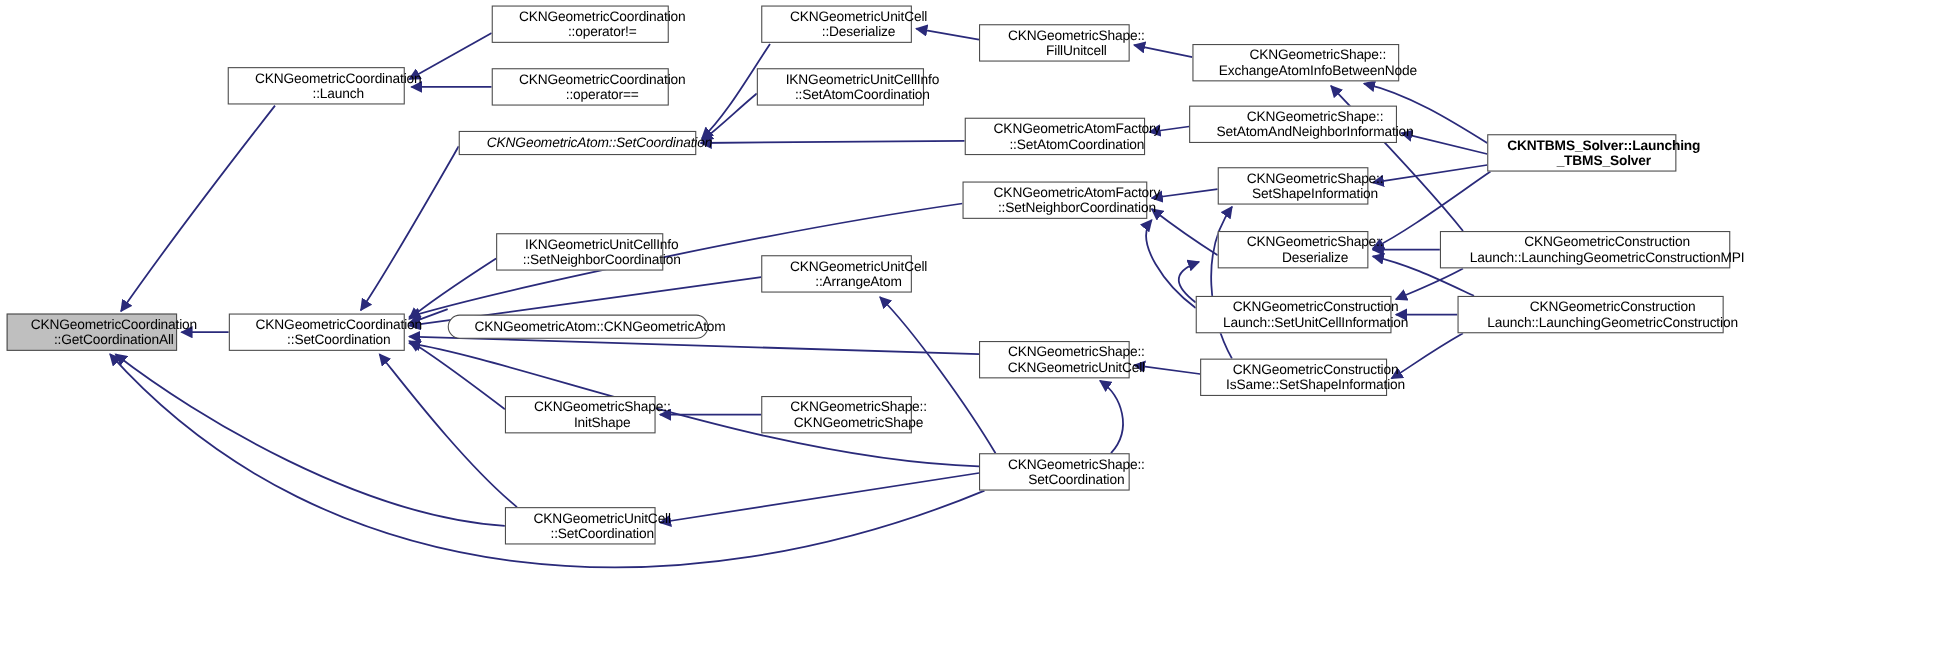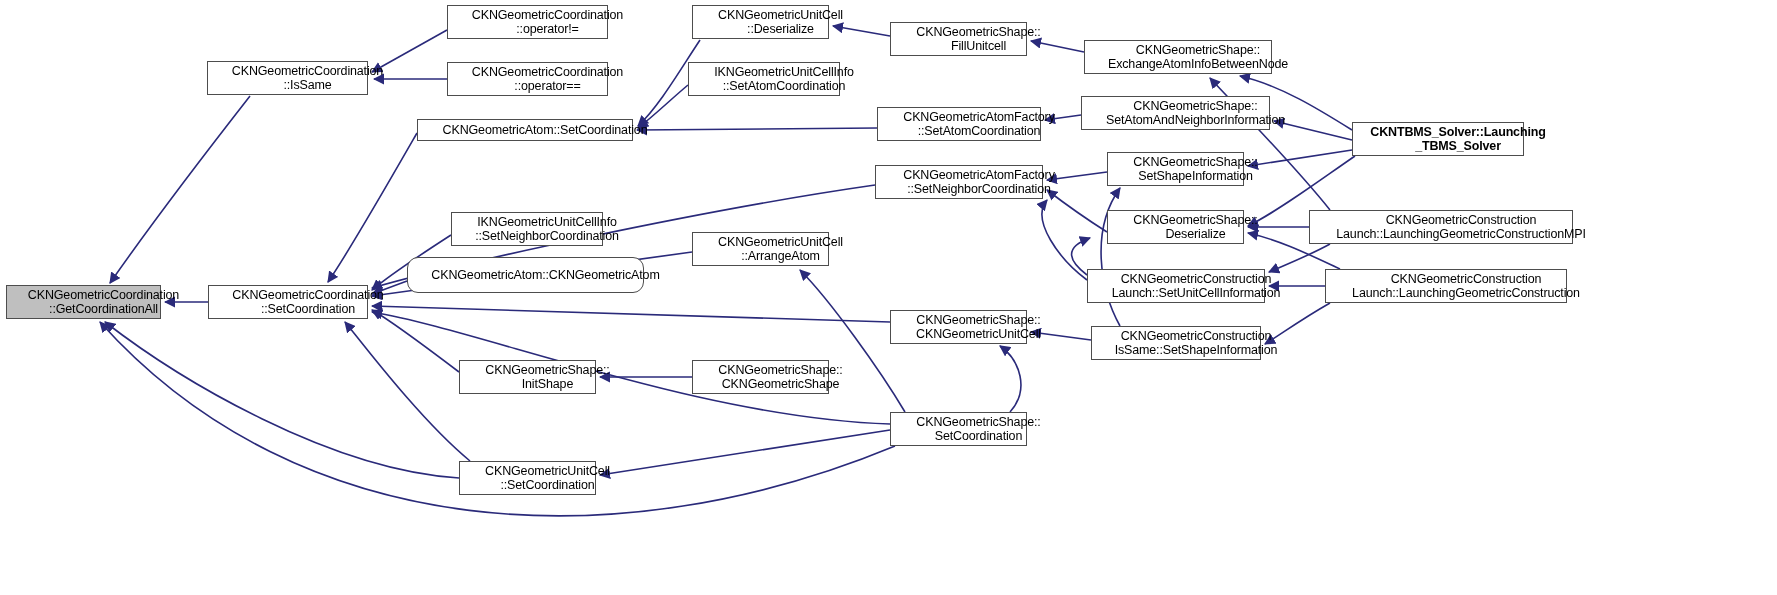--- a/index.html
+++ b/index.html
@@ -76,38 +76,38 @@
         <path d="M 1010,412 C 1030,390 1020,360 1000,346" marker-end="url(#arrow)"></path>
         <path d="M 470,461 C 420,420 360,340 345,322" marker-end="url(#arrow)"></path>
         <path d="M 459,478 C 330,470 180,380 105,322" marker-end="url(#arrow)"></path>
         <path d="M 890,430 L 600,475" marker-end="url(#arrow)"></path>
         <path d="M 895,446 C 620,560 300,545 100,322" marker-end="url(#arrow)"></path>
       </g>
   </svg>
   <div id="node-layer">
       <div class="node highlight" style="left: 6px; top: 285px; width: 155px; height: 34px;"><span class="ln">CKNGeometricCoordination</span><span class="ln">::GetCoordinationAll</span></div>
       <div class="node" style="left: 208px; top: 285px; width: 160px; height: 34px;"><span class="ln">CKNGeometricCoordination</span><span class="ln">::SetCoordination</span></div>
-      <div class="node" style="left: 207px; top: 61px; width: 161px; height: 34px;"><span class="ln">CKNGeometricCoordination</span><span class="ln">::IsSame</span></div>
+      <div class="node" style="left: 207px; top: 61px; width: 161px; height: 34px;"><span class="ln">CKNGeometricCoordination</span><span class="ln">::Launch</span></div>
       <div class="node" style="left: 447px; top: 5px; width: 161px; height: 34px;"><span class="ln">CKNGeometricCoordination</span><span class="ln">::operator!=</span></div>
       <div class="node" style="left: 447px; top: 62px; width: 161px; height: 34px;"><span class="ln">CKNGeometricCoordination</span><span class="ln">::operator==</span></div>
-      <div class="node" style="left: 417px; top: 119px; width: 216px; height: 22px;"><span class="ln">CKNGeometricAtom::SetCoordination</span></div>
+      <div class="node" style="left: 417px; top: 119px; width: 216px; height: 22px; font-style: italic;"><span class="ln">CKNGeometricAtom::SetCoordination</span></div>
       <div class="node" style="left: 692px; top: 5px; width: 137px; height: 34px;"><span class="ln">CKNGeometricUnitCell</span><span class="ln">::Deserialize</span></div>
       <div class="node" style="left: 688px; top: 62px; width: 152px; height: 34px;"><span class="ln">IKNGeometricUnitCellInfo</span><span class="ln">::SetAtomCoordination</span></div>
       <div class="node" style="left: 890px; top: 22px; width: 137px; height: 34px;"><span class="ln">CKNGeometricShape::</span><span class="ln">FillUnitcell</span></div>
       <div class="node" style="left: 1084px; top: 40px; width: 188px; height: 34px;"><span class="ln">CKNGeometricShape::</span><span class="ln">ExchangeAtomInfoBetweenNode</span></div>
       <div class="node" style="left: 877px; top: 107px; width: 164px; height: 34px;"><span class="ln">CKNGeometricAtomFactory</span><span class="ln">::SetAtomCoordination</span></div>
       <div class="node" style="left: 1081px; top: 96px; width: 189px; height: 34px;"><span class="ln">CKNGeometricShape::</span><span class="ln">SetAtomAndNeighborInformation</span></div>
       <div class="node" style="left: 1352px; top: 122px; width: 172px; height: 34px; font-weight: bold;"><span class="ln">CKNTBMS_Solver::Launching</span><span class="ln">_TBMS_Solver</span></div>
       <div class="node" style="left: 875px; top: 165px; width: 168px; height: 34px;"><span class="ln">CKNGeometricAtomFactory</span><span class="ln">::SetNeighborCoordination</span></div>
       <div class="node" style="left: 1107px; top: 152px; width: 137px; height: 34px;"><span class="ln">CKNGeometricShape::</span><span class="ln">SetShapeInformation</span></div>
       <div class="node" style="left: 1107px; top: 210px; width: 137px; height: 34px;"><span class="ln">CKNGeometricShape::</span><span class="ln">Deserialize</span></div>
       <div class="node" style="left: 1309px; top: 210px; width: 264px; height: 34px;"><span class="ln">CKNGeometricConstruction</span><span class="ln">Launch::LaunchingGeometricConstructionMPI</span></div>
       <div class="node" style="left: 451px; top: 212px; width: 152px; height: 34px;"><span class="ln">IKNGeometricUnitCellInfo</span><span class="ln">::SetNeighborCoordination</span></div>
       <div class="node" style="left: 692px; top: 232px; width: 137px; height: 34px;"><span class="ln">CKNGeometricUnitCell</span><span class="ln">::ArrangeAtom</span></div>
-      <div class="node" style="left: 407px; top: 257px; width: 237px; height: 36px; border-radius: 11px;"><span class="ln">CKNGeometricAtom::CKNGeometricAtom</span></div>
+      <div class="node" style="left: 407px; top: 286px; width: 237px; height: 22px; border-radius: 11px;"><span class="ln">CKNGeometricAtom::CKNGeometricAtom</span></div>
       <div class="node" style="left: 1087px; top: 269px; width: 178px; height: 34px;"><span class="ln">CKNGeometricConstruction</span><span class="ln">Launch::SetUnitCellInformation</span></div>
       <div class="node" style="left: 1325px; top: 269px; width: 242px; height: 34px;"><span class="ln">CKNGeometricConstruction</span><span class="ln">Launch::LaunchingGeometricConstruction</span></div>
       <div class="node" style="left: 890px; top: 310px; width: 137px; height: 34px;"><span class="ln">CKNGeometricShape::</span><span class="ln">CKNGeometricUnitCell</span></div>
       <div class="node" style="left: 1091px; top: 326px; width: 170px; height: 34px;"><span class="ln">CKNGeometricConstruction</span><span class="ln">IsSame::SetShapeInformation</span></div>
       <div class="node" style="left: 459px; top: 360px; width: 137px; height: 34px;"><span class="ln">CKNGeometricShape::</span><span class="ln">InitShape</span></div>
       <div class="node" style="left: 692px; top: 360px; width: 137px; height: 34px;"><span class="ln">CKNGeometricShape::</span><span class="ln">CKNGeometricShape</span></div>
       <div class="node" style="left: 890px; top: 412px; width: 137px; height: 34px;"><span class="ln">CKNGeometricShape::</span><span class="ln">SetCoordination</span></div>
       <div class="node" style="left: 459px; top: 461px; width: 137px; height: 34px;"><span class="ln">CKNGeometricUnitCell</span><span class="ln">::SetCoordination</span></div>
     </div>
 </div>

